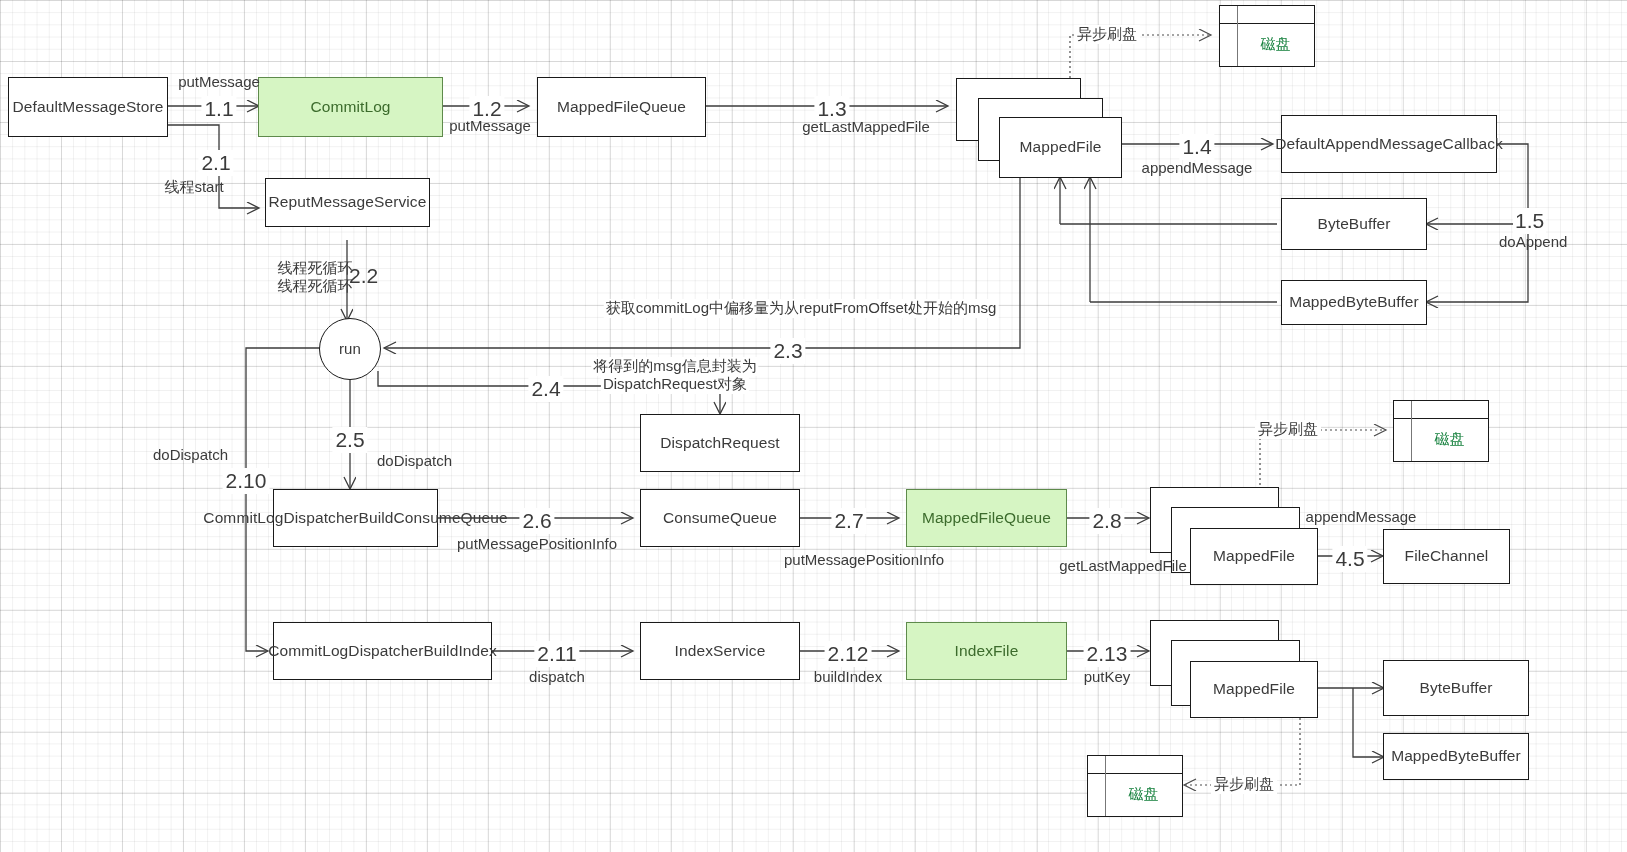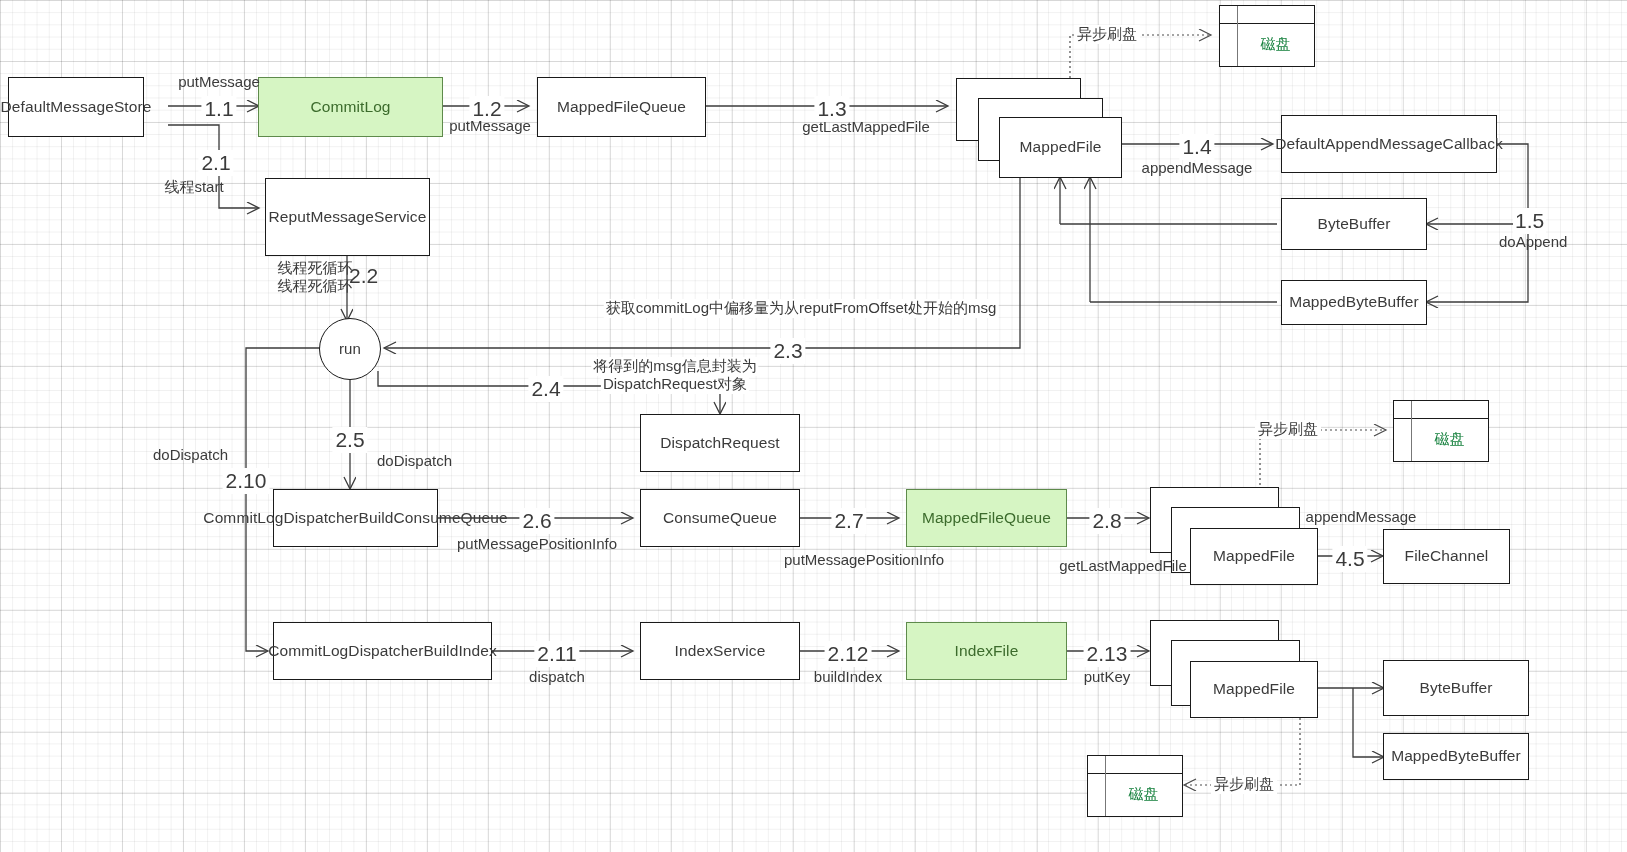--- a/index.html
+++ b/index.html
@@ -141,37 +141,37 @@
     <g stroke="#4a4a4a" stroke-width="1.2" fill="none" stroke-dasharray="2,3">
 
       <path d="M1070,78 L1070,35 L1210,35" marker-end="url(#ard)"></path>
 
       <path d="M1260,490 L1260,430 L1385,430" marker-end="url(#ard)"></path>
 
       <path d="M1300,718 L1300,785 L1185,785" marker-end="url(#ard)"></path>
     </g>
   </svg>
 
-  <div class="node" style="left:8px;top:77px;width:136px;height:60px;">DefaultMessageStore</div>
+  <div class="node" style="left:8px;top:77px;width:160px;height:60px;">DefaultMessageStore</div>
 
   <div class="node green" style="left:258px;top:77px;width:185px;height:60px;">CommitLog</div>
 
   <div class="node" style="left:537px;top:77px;width:169px;height:60px;">MappedFileQueue</div>
 
   <div class="stack-ghost" style="left:956px;top:78px;width:125px;height:63px;"></div>
   <div class="stack-ghost" style="left:978px;top:98px;width:125px;height:63px;"></div>
   <div class="node" style="left:999px;top:117px;width:123px;height:61px;">MappedFile</div>
 
   <div class="node" style="left:1281px;top:115px;width:216px;height:58px;">DefaultAppendMessageCallback</div>
 
   <div class="node" style="left:1281px;top:198px;width:146px;height:52px;">ByteBuffer</div>
 
   <div class="node" style="left:1281px;top:280px;width:146px;height:45px;">MappedByteBuffer</div>
 
-  <div class="node" style="left:265px;top:178px;width:165px;height:78px;">ReputMessageService</div>
+  <div class="node" style="left:265px;top:178px;width:165px;height:49px;">ReputMessageService</div>
 
   <div class="node circle" style="left:319px;top:318px;width:62px;height:62px;">run</div>
 
   <div class="node" style="left:640px;top:414px;width:160px;height:58px;">DispatchRequest</div>
 
   <div class="node" style="left:273px;top:489px;width:165px;height:58px;padding:0 6px;">CommitLogDispatcherBuildConsumeQueue</div>
 
   <div class="node" style="left:640px;top:489px;width:160px;height:58px;">ConsumeQueue</div>
 
   <div class="node green" style="left:906px;top:489px;width:161px;height:58px;">MappedFileQueue</div>

